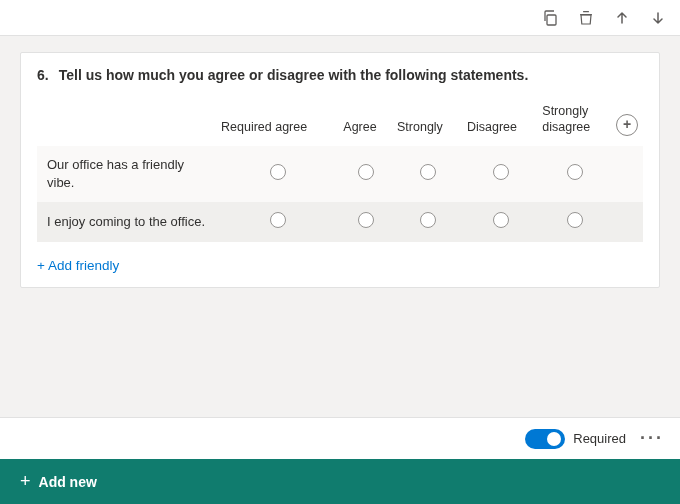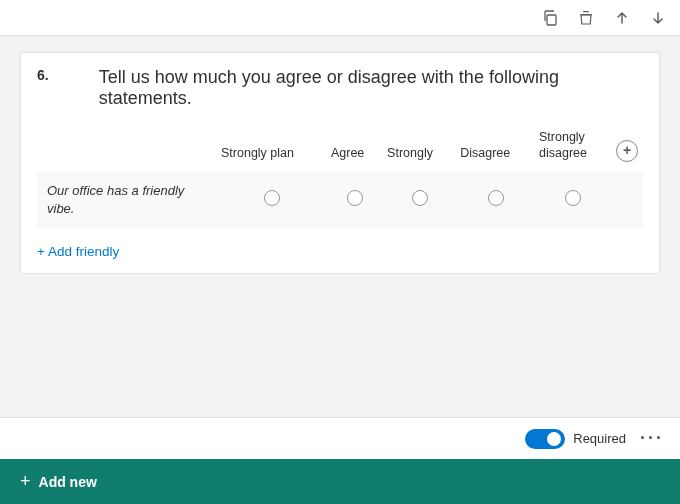--- a/index.html
+++ b/index.html
@@ -57,24 +57,23 @@
       gap: 10px;
       margin-bottom: 14px;
     }
     .question-number {
       font-size: 14px;
       font-weight: 600;
       color: #323130;
       white-space: nowrap;
     }
     .question-text {
-      font-size: 18px;
-      color: #323130;
-      font-weight: 400;
-      margin-left: 40px;
+      font-size: 14px;
+      color: #323130;
+      font-weight: 700;
     }
 
     
     .likert-table {
       width: 100%;
       border-collapse: collapse;
     }
     .likert-table th {
       font-size: 12.5px;
       color: #323130;
@@ -103,21 +102,20 @@
       padding: 10px 4px;
       text-align: center;
       vertical-align: middle;
     }
     .likert-table td.statement-cell {
       text-align: left;
       font-size: 13px;
       color: #323130;
       padding-left: 10px;
       line-height: 1.4;
-      font-style: italic;
     }
 
     
     .radio-circle {
       width: 16px;
       height: 16px;
       border-radius: 50%;
       border: 1.5px solid #979593;
       background: #fff;
       display: inline-block;
@@ -259,21 +257,21 @@
 
     <div class="question-header">
       <span class="question-number">6.</span>
       <span class="question-text">Tell us how much you agree or disagree with the following statements.</span>
     </div>
 
     <table class="likert-table">
       <thead>
         <tr>
           <th class="statement-col"></th>
-          <th>Strongly plan</th>
+          <th>Required agree</th>
           <th>Agree</th>
           <th>Strongly</th>
           <th>Disagree</th>
           <th>Strongly<br>disagree</th>
           <th class="add-col">
             <div class="add-col-btn">+</div>
           </th>
         </tr>
       </thead>
       <tbody>
@@ -281,20 +279,29 @@
         <tr>
           <td class="statement-cell">Our office has a friendly vibe.</td>
           <td><span class="radio-circle"></span></td>
           <td><span class="radio-circle"></span></td>
           <td><span class="radio-circle"></span></td>
           <td><span class="radio-circle"></span></td>
           <td><span class="radio-circle"></span></td>
           <td></td>
         </tr>
 
+        <tr>
+          <td class="statement-cell">I enjoy coming to the office.</td>
+          <td><span class="radio-circle"></span></td>
+          <td><span class="radio-circle"></span></td>
+          <td><span class="radio-circle"></span></td>
+          <td><span class="radio-circle"></span></td>
+          <td><span class="radio-circle"></span></td>
+          <td></td>
+        </tr>
 
       </tbody>
     </table>
 
     <div class="add-statement">+ Add friendly</div>
 
   </div>
 </div>
 
 <div class="bottom-bar">

